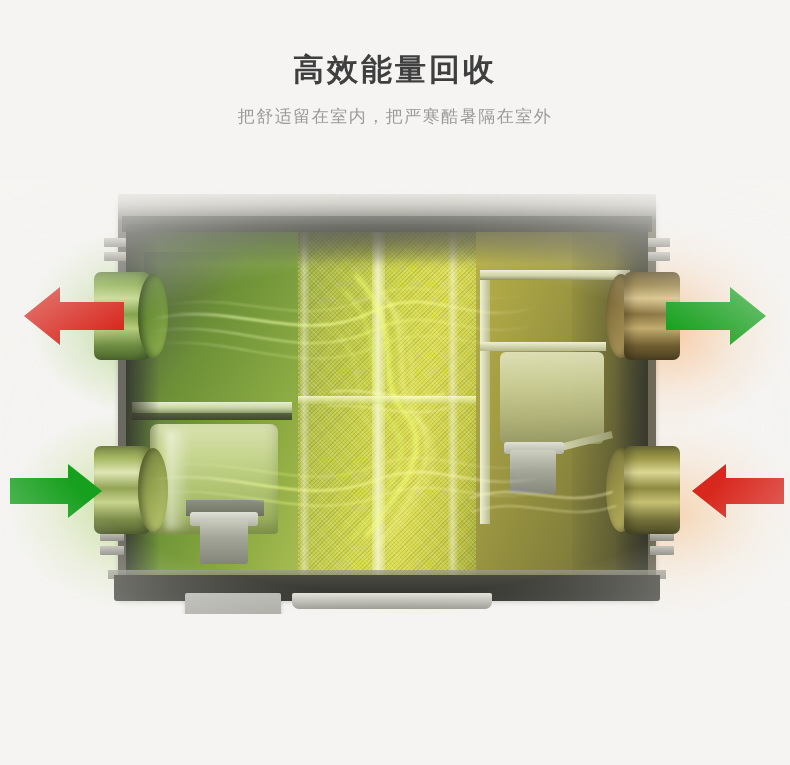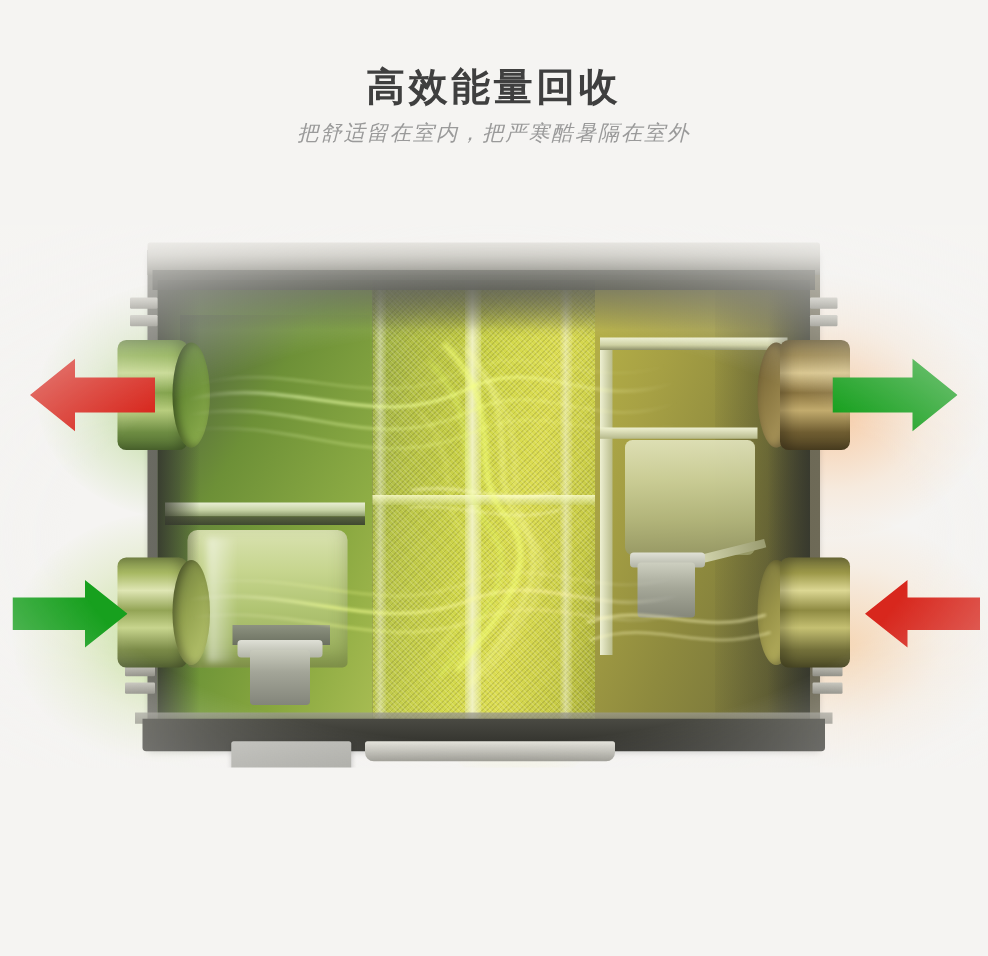--- a/index.html
+++ b/index.html
@@ -17,26 +17,25 @@
   .header{position:absolute;top:0;left:0;width:790px;text-align:center;}
   .title{
     margin-top:50px;
     font-size:31px;
     font-weight:bold;
     color:#3f3f3f;
     letter-spacing:3px;
     line-height:40px;
   }
   .subtitle{
-    margin-top:4px;
+    margin-top:14px;
     font-size:17px;
     color:#9a9a9a;
     letter-spacing:1.5px;
     line-height:26px;
-    font-style:italic;
   }
   .tagline{
     margin-top:11px;
     font-size:17px;
     color:#d62c1f;
     letter-spacing:1.5px;
     line-height:26px;
   }
 
   

